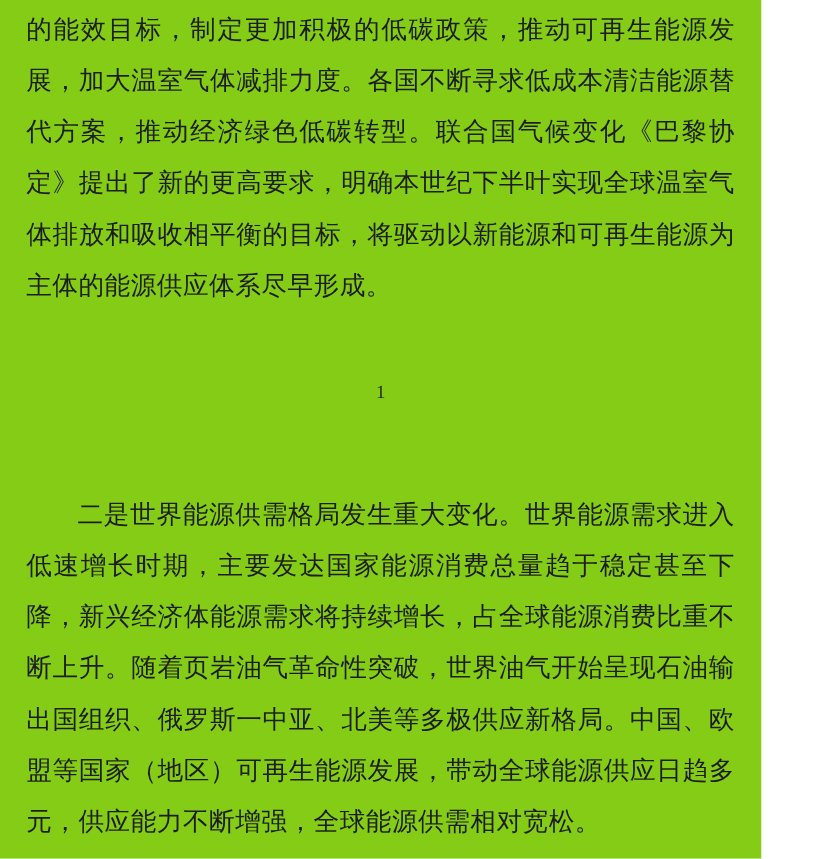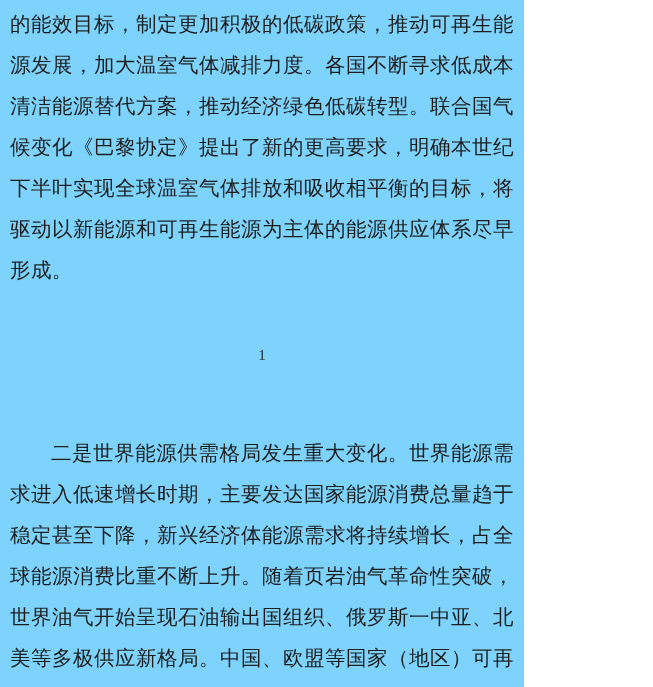--- a/index.html
+++ b/index.html
@@ -9,25 +9,25 @@
   }
   body {
     width: 653px;
     height: 687px;
     font-family: "Liberation Serif", "DejaVu Serif", serif;
     color: #1b1b1b;
     overflow: hidden;
   }
   .page {
     position: relative;
-    width: 524px;
+    width: 609px;
     height: 687px;
     box-sizing: border-box;
-    padding: 0 10px;
-    background: #7dd3fc;
+    padding: 0 21px;
+    background: #84cc16;
   }
   .block {
     font-size: 20.5px;
     line-height: 41px;
     letter-spacing: 0.4px;
     text-align: justify;
     text-justify: inter-ideograph;
     color: #1d1d1d;
   }
   .block p {

